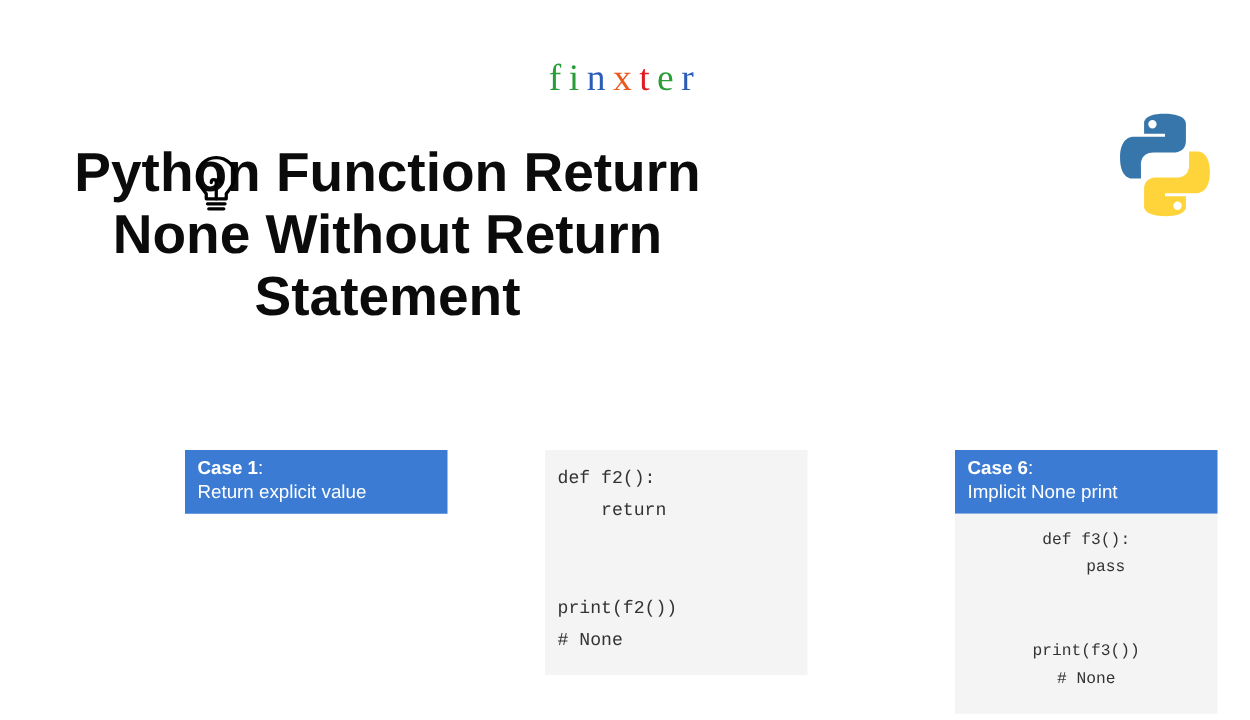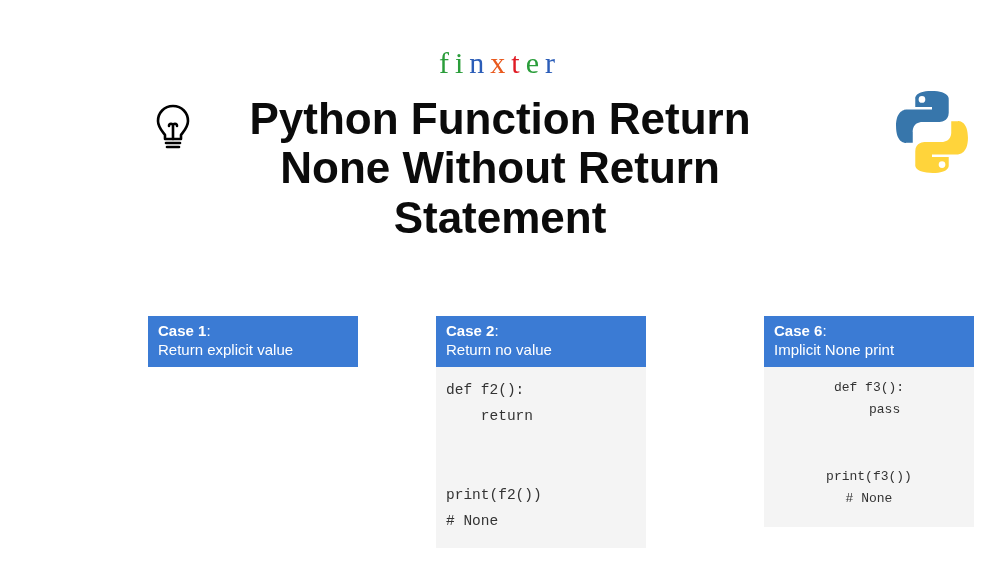--- a/index.html
+++ b/index.html
@@ -23,22 +23,21 @@
       letter-spacing: 6px;
       font-weight: 400;
       margin-top: 38px;
     }
     .brand span {
       display: inline-block;
     }
     .title-row {
       display: flex;
       align-items: flex-start;
-      justify-content: center;
-      margin-top: 14px;
+      margin-top: 34px;
       position: relative;
     }
     .bulb-icon {
       position: absolute;
       left: 152px;
       top: 8px;
     }
     .title {
       font-size: 44px;
       font-weight: 800;
@@ -50,21 +49,21 @@
     .python-logo {
       position: absolute;
       right: 22px;
       top: 86px;
     }
     .cases {
       display: flex;
       justify-content: flex-start;
       gap: 78px;
       padding-left: 148px;
-      margin-top: 74px;
+      margin-top: 98px;
     }
     .case {
       width: 210px;
     }
     .case-header {
       background: #3b7bd4;
       color: #ffffff;
       padding: 6px 10px 8px 10px;
       font-size: 15px;
       line-height: 1.25;
@@ -122,24 +121,20 @@
 <div class="cases">
 
   <div class="case">
     <div class="case-header">
       <span class="cnum">Case 1</span>:<br>
       <span>Return explicit value</span>
     </div>
   </div>
 
   <div class="case">
-    <div class="case-header">
-      <span class="cnum">Case 2</span>:<br>
-      <span>Return no value</span>
-    </div>
     <div class="case-code">def f2():
     return
 
 
 print(f2())
 # None</div>
   </div>
 
   <div class="case case3">
     <div class="case-header">

